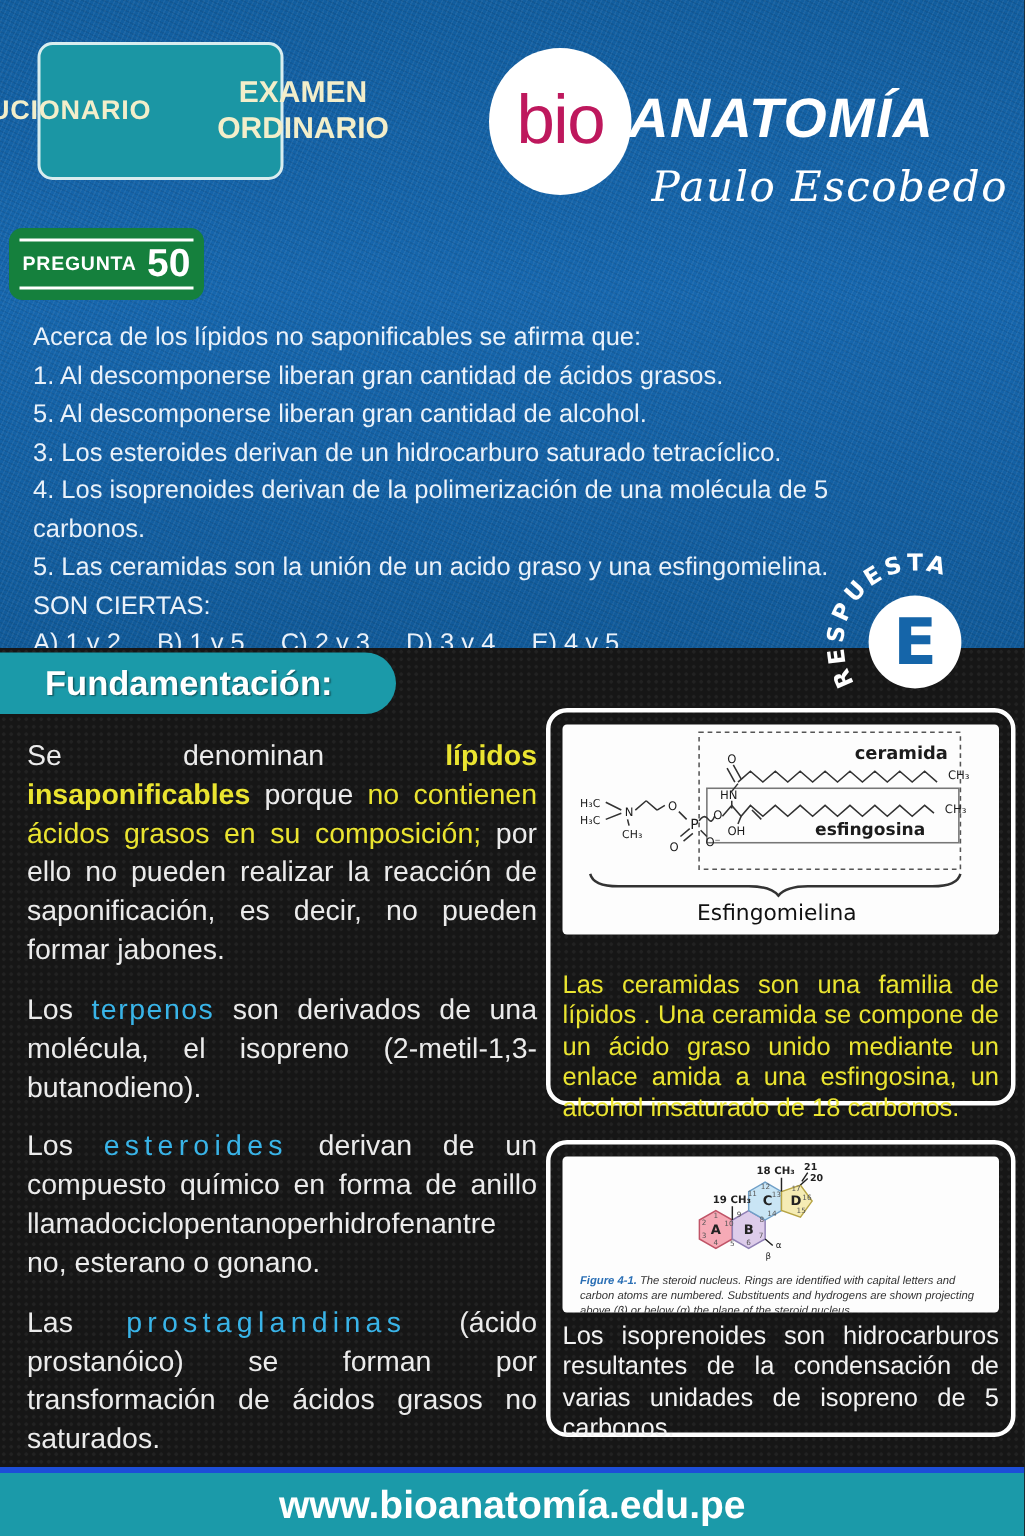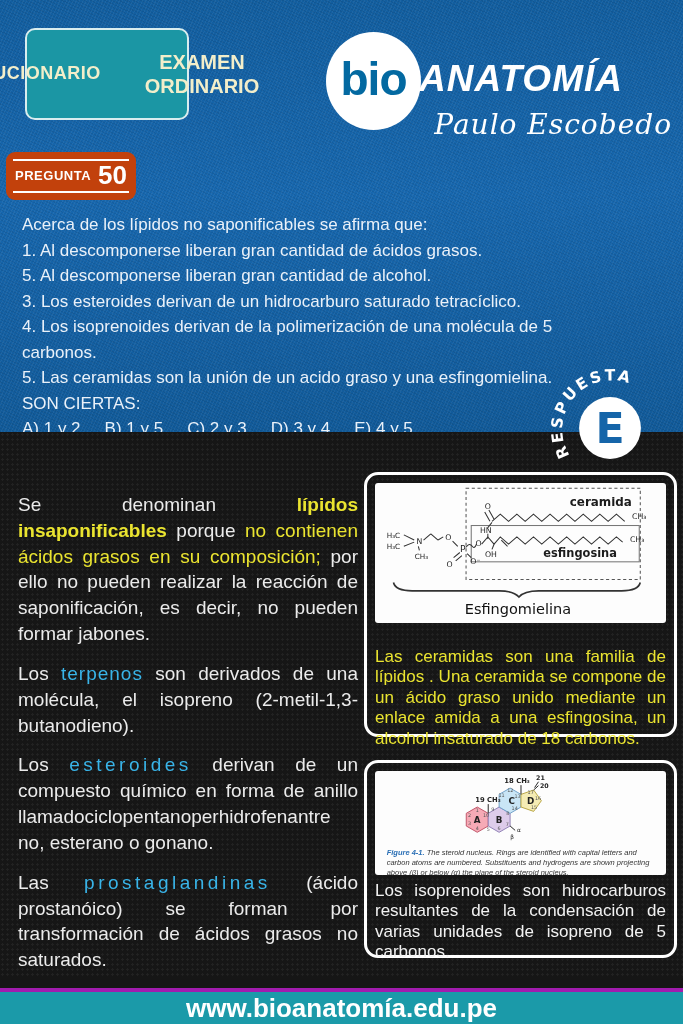--- a/index.html
+++ b/index.html
@@ -24,26 +24,26 @@
     color:#f3eeca; text-align:center; line-height:1.22;
   }
   .soluc-l1 { font-size:18px; font-weight:bold; letter-spacing:.5px; }
   .soluc-l2 { font-size:20px; font-weight:bold;padding-left:44px; }
   .soluc-l3 { font-size:23px; font-weight:bold; letter-spacing:.5px; }
   .logo { position:absolute; left:326px; top:28px; width:348px; height:118px; }
   .logo-circle {
     position:absolute; left:0; top:4px; width:95px; height:98px; background:#fff; border-radius:50%;
     display:flex; align-items:center; justify-content:center;
   }
-  .logo-bio { color:#0369a1; font-size:46px; font-weight:bold; letter-spacing:-1px; transform:translateY(-2px); }
+  .logo-bio { color:#be185d; font-size:46px; font-weight:normal; letter-spacing:-1px; transform:translateY(-2px); }
   .logo-anatomia { position:absolute; left:93px; top:30px; color:#fff; font-size:37px; font-weight:bold; letter-spacing:1px;font-style:italic; }
   .logo-sig { position:absolute; right:2px; top:80px; color:#fff; font-family:"DejaVu Serif", serif; font-style:italic; font-size:28px; letter-spacing:1px; }
   .pregunta-box {
     position:absolute; left:6px; top:152px; width:130px; height:48px;
-    background:#c2410c; border-radius:9px; display:flex; align-items:center; justify-content:center;
+    background:#15803d; border-radius:9px; display:flex; align-items:center; justify-content:center;
   }
   .pregunta-inner {
     display:inline-flex; align-items:center; gap:7px; padding:3px 2px;
     border-top:2px solid #fff; border-bottom:2px solid #fff; color:#fff;
   }
   .pregunta-label { font-size:13px; font-weight:bold; letter-spacing:.5px; }
   .pregunta-number { font-size:26px; font-weight:bold; line-height:.9; }
   .question { position:absolute; left:22px; top:212px; width:600px; color:#eaf1f9; font-size:17px; line-height:1.5; }
   .options { display:flex; gap:24px; flex-wrap:nowrap; }
   
@@ -80,22 +80,22 @@
   .panel1 { height:140px; }
   .panel2 { height:104px; padding-top:2px; }
   .cap1 { margin-top:24px; color:#eae430; font-size:17px; line-height:1.2; text-align:justify; }
   .cap2 { margin-top:6px; color:#f2f2f2; font-size:17px; line-height:1.2; text-align:justify; }
   .fig-caption {
     width:92%; margin:1px auto 0; font-style:italic; font-size:7.5px; line-height:1.3; color:#333;
   }
   .fig-lead { font-weight:bold; color:#2a6fb5; }
   
   .footer {
-    position:absolute; left:0; bottom:0; width:683px; height:36px;
-    background:#1b9aa9; border-top:4px solid #a21caf;
+    position:absolute; left:0; bottom:0; width:683px; height:46px;
+    background:#1b9aa9; border-top:4px solid #1d4ed8;
     display:flex; align-items:center; justify-content:center;
   }
   .footer span { color:#fff; font-size:26px; font-weight:bold; }
   svg text { font-family:"DejaVu Sans", sans-serif; }
 </style>
 </head>
 <body>
 
 <div class="page">
 
@@ -144,20 +144,21 @@
       <text font-size="14.5" font-weight="bold" fill="#ffffff" letter-spacing="2.5">
         <textPath href="#resp-arc" startOffset="6%">RESPUESTA</textPath>
       </text>
       <circle cx="60" cy="60" r="29" fill="#ffffff"></circle>
       <text x="60" y="74" text-anchor="middle" font-size="40" font-weight="bold" fill="#1565a9">E</text>
     </svg>
   </div>
 
   <div class="dark-section"></div>
 
+  <div class="fund-title">Fundamentación:</div>
 
   <div class="fund-left">
     <p><span>Se denominan </span><span class="yb">lípidos insaponificables</span><span> porque </span><span class="y">no contienen ácidos grasos en su composición;</span><span> por ello no pueden realizar la reacción de saponificación, es decir, no pueden formar jabones.</span></p>
     <p><span>Los </span><span class="c">terpenos</span><span> son derivados de una molécula, el isopreno (2-metil-1,3-butanodieno).</span></p>
     <p><span>Los </span><span class="cs">esteroides</span><span> derivan de un compuesto químico en forma de anillo llamadociclopentanoperhidrofenantre no, esterano o gonano.</span></p>
     <p><span>Las </span><span class="cs">prostaglandinas</span><span> (ácido prostanóico) se forman por transformación de ácidos grasos no saturados.</span></p>
   </div>
 
   <div class="info-box box1">
     <div class="panel panel1">

